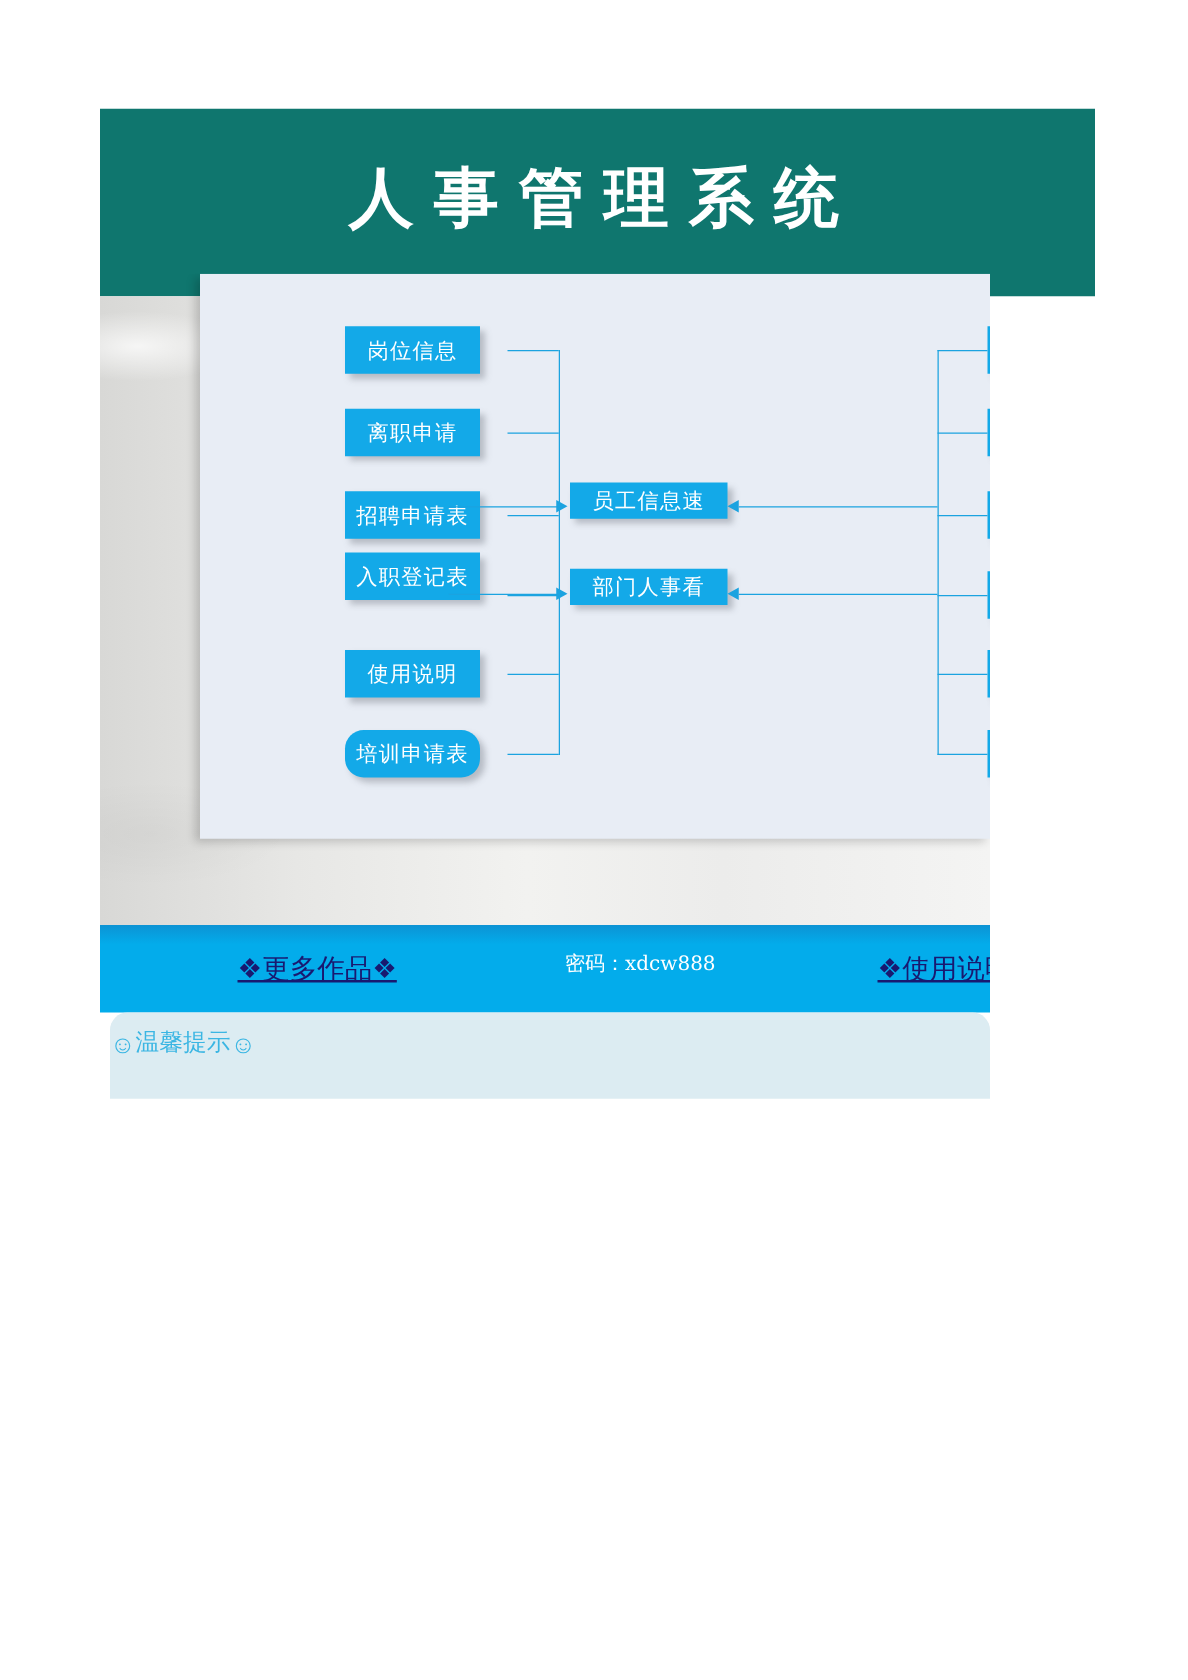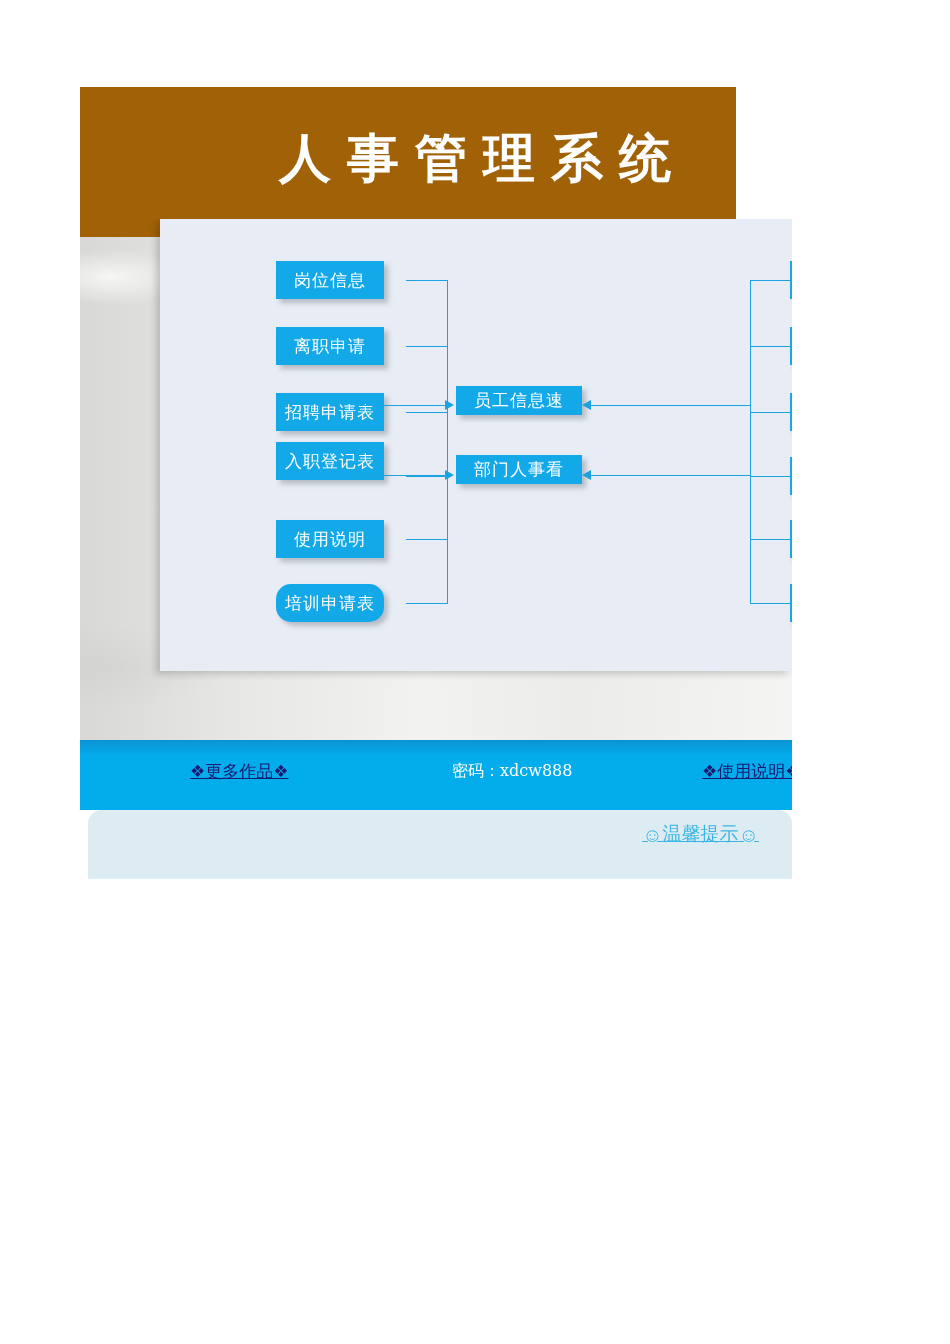--- a/index.html
+++ b/index.html
@@ -13,23 +13,23 @@
     position: relative;
     font-family: "Liberation Sans", "DejaVu Sans", sans-serif;
     overflow: hidden;
   }
 
   
   #title-band {
     position: absolute;
     left: 80px;
     top: 87px;
-    width: 656px;
+    width: 796px;
     height: 150px;
-    background: #a16207;
+    background: #0f766e;
     z-index: 1;
     text-align: right;
   }
   #title-text {
     position: absolute;
     left: 0;
     top: 0;
     width: 790px;
     height: 150px;
     display: flex;
@@ -131,21 +131,21 @@
     top: 521px;
     width: 712px;
     height: 70px;
     background: linear-gradient(180deg, #0c93d4 0%, #03aceb 22%, #03aceb 100%);
   }
   .footer-link {
     position: absolute;
     top: 20px;
     color: #191970;
     font-family: "DejaVu Serif", "Liberation Serif", serif;
-    font-size: 17px;
+    font-size: 22px;
     text-decoration: underline;
     white-space: nowrap;
     cursor: pointer;
   }
   #link-more  { left: 110px; }
   #footer-password {
     position: absolute;
     left: 372px;
     top: 21px;
     color: #ffffff;
@@ -164,25 +164,24 @@
     height: 121px;
     background: #dcecf2;
     border-radius: 14px;
     box-sizing: border-box;
   }
   #tips-title {
     position: absolute;
     left: 0;
     top: 11px;
     width: 671px;
-    text-align: right;
+    text-align: left;
     color: #3bb6e3;
     font-size: 19px;
     white-space: nowrap;
-    text-decoration: underline;
   }
   #tips-title .smiley { font-size: 20px; vertical-align: -2px; }
   .tips-line {
     position: absolute;
     left: 0;
     width: 704px;
     text-align: center;
     color: #2aa8df;
     font-size: 16px;
     white-space: nowrap;

